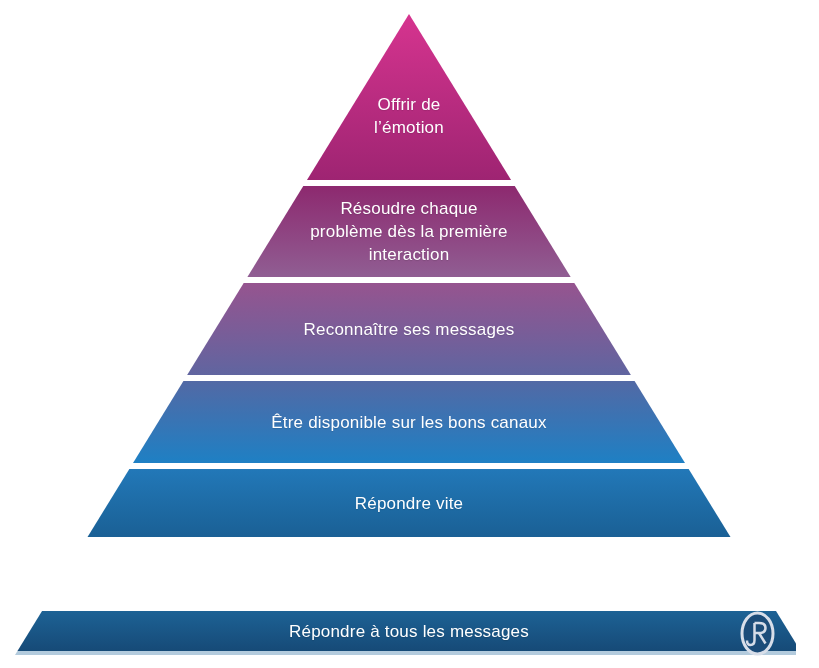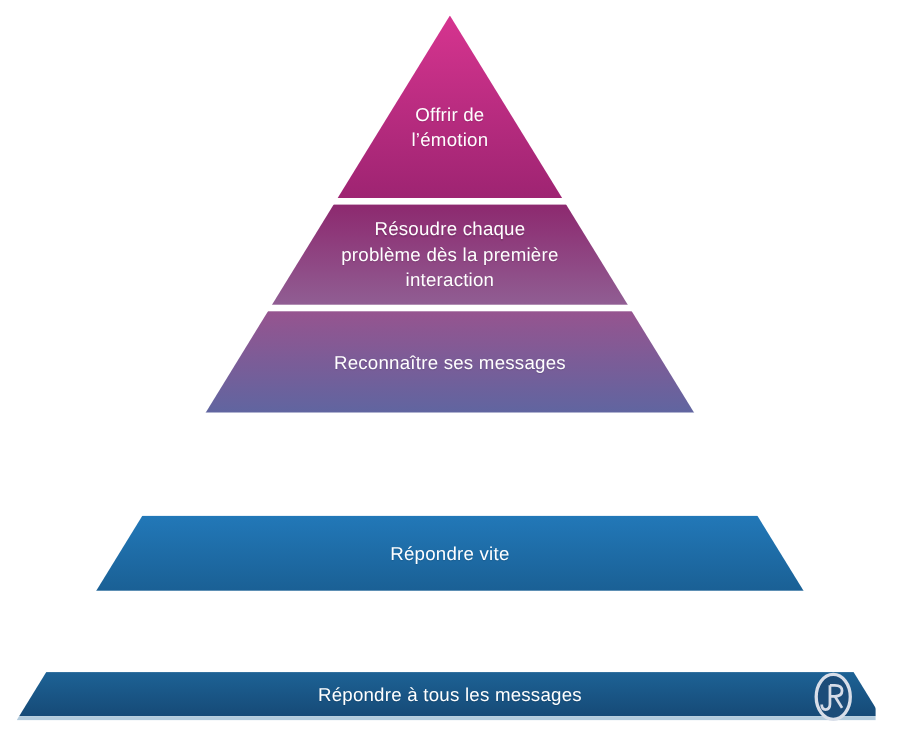--- a/index.html
+++ b/index.html
@@ -46,20 +46,23 @@
     <div class="band level-2" style="background: linear-gradient(rgb(141, 41, 111), rgb(144, 94, 147)); color: rgb(255, 255, 255);">
       <span>Résoudre chaque
 problème dès la première
 interaction</span>
     </div>
 
     <div class="band level-3" style="background: linear-gradient(rgb(150, 84, 143), rgb(96, 101, 160)); color: rgb(255, 255, 255);">
       <span>Reconnaître ses messages</span>
     </div>
 
+    <div class="band level-4" style="background: linear-gradient(rgb(82, 105, 165), rgb(30, 128, 196)); color: rgb(255, 255, 255);">
+      <span>Être disponible sur les bons canaux</span>
+    </div>
 
     <div class="band level-5" style="background: linear-gradient(rgb(34, 120, 184), rgb(26, 96, 149)); color: rgb(255, 255, 255); text-align: right;">
       <span>Répondre vite</span>
     </div>
 
 
     <div class="band level-7" style="background: linear-gradient(rgb(29, 98, 149), rgb(22, 74, 119)); color: rgb(255, 255, 255);">
       <span>Répondre à tous les messages</span>
     </div>
 

